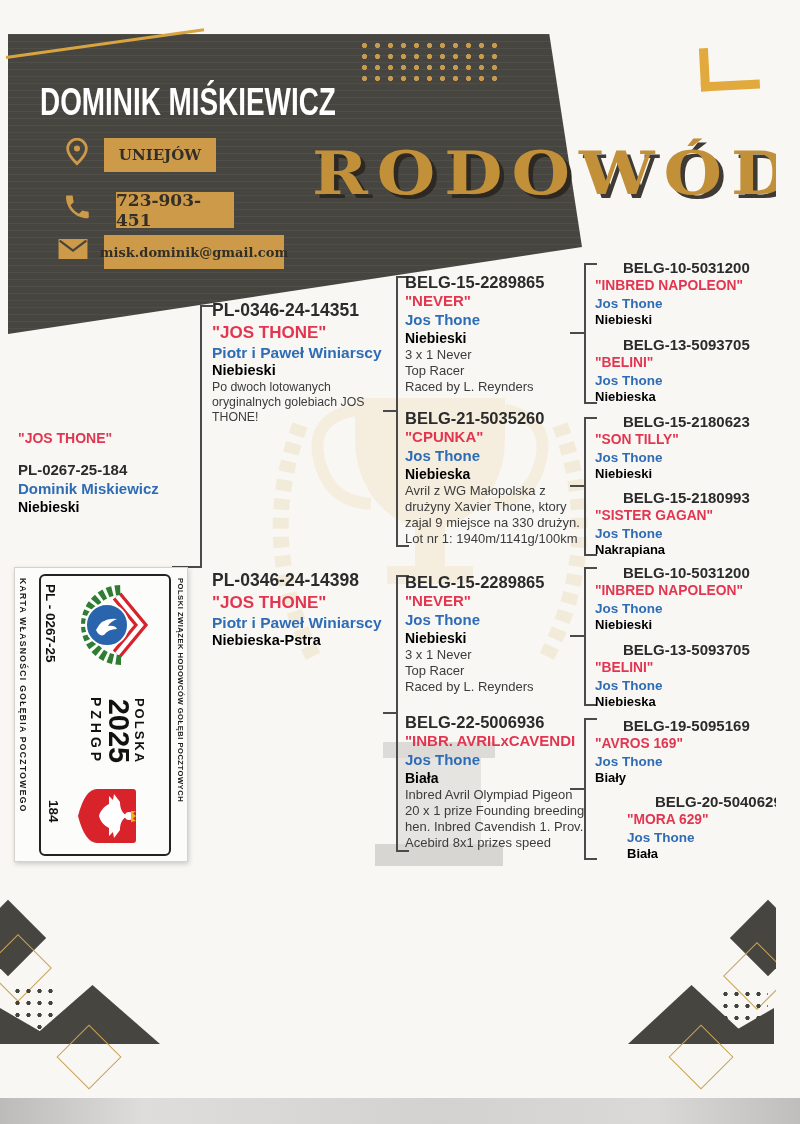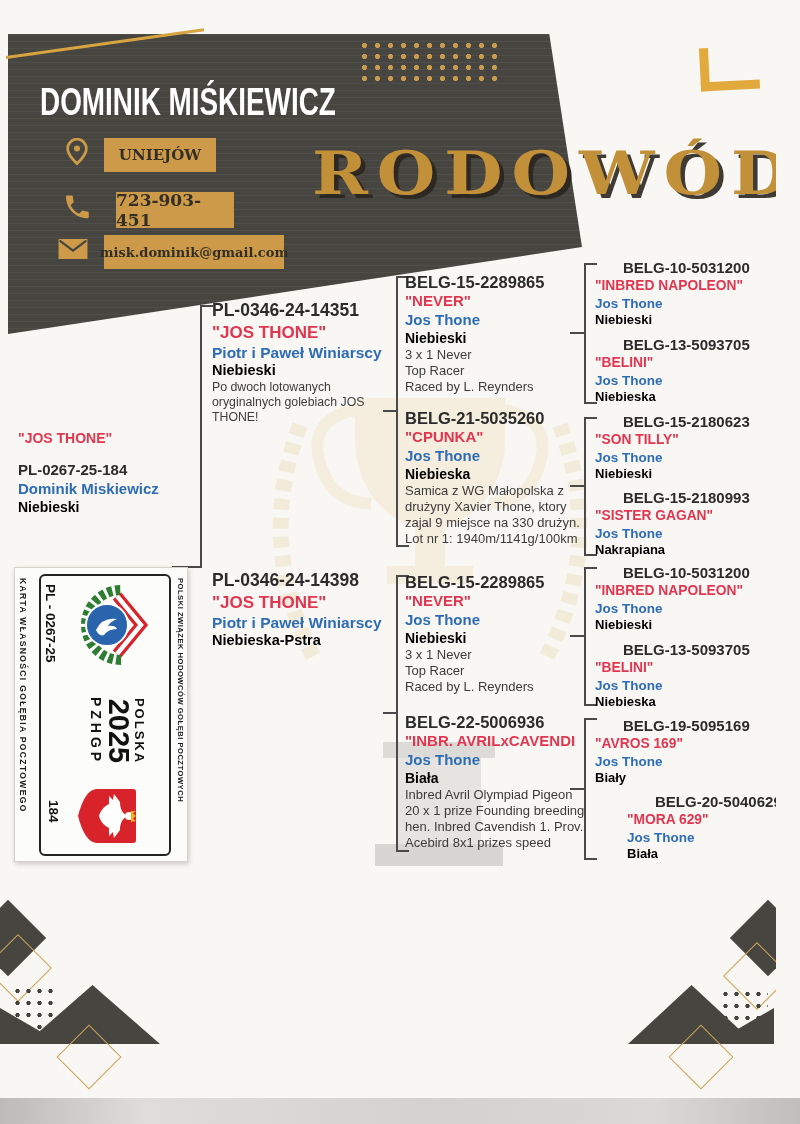--- a/index.html
+++ b/index.html
@@ -168,21 +168,21 @@
     <div class="note">3 x 1 Never</div>
     <div class="note">Top Racer</div>
     <div class="note">Raced by L. Reynders</div>
   </div>
 
   <div class="bb g2" style="left:405px;top:408px;">
     <div class="ring">BELG-21-5035260</div>
     <div class="bname">"CPUNKA"</div>
     <div class="breeder">Jos Thone</div>
     <div class="bcolor">Niebieska</div>
-    <div class="note">Samica z WG Małopolska z</div>
+    <div class="note">Avril z WG Małopolska z</div>
     <div class="note">drużyny Xavier Thone, ktory</div>
     <div class="note">zajal 9 miejsce na 330 drużyn.</div>
     <div class="note">Lot nr 1: 1940m/1141g/100km</div>
   </div>
 
   <div class="bb g2" style="left:405px;top:572px;">
     <div class="ring">BELG-15-2289865</div>
     <div class="bname">"NEVER"</div>
     <div class="breeder">Jos Thone</div>
     <div class="bcolor">Niebieski</div>

